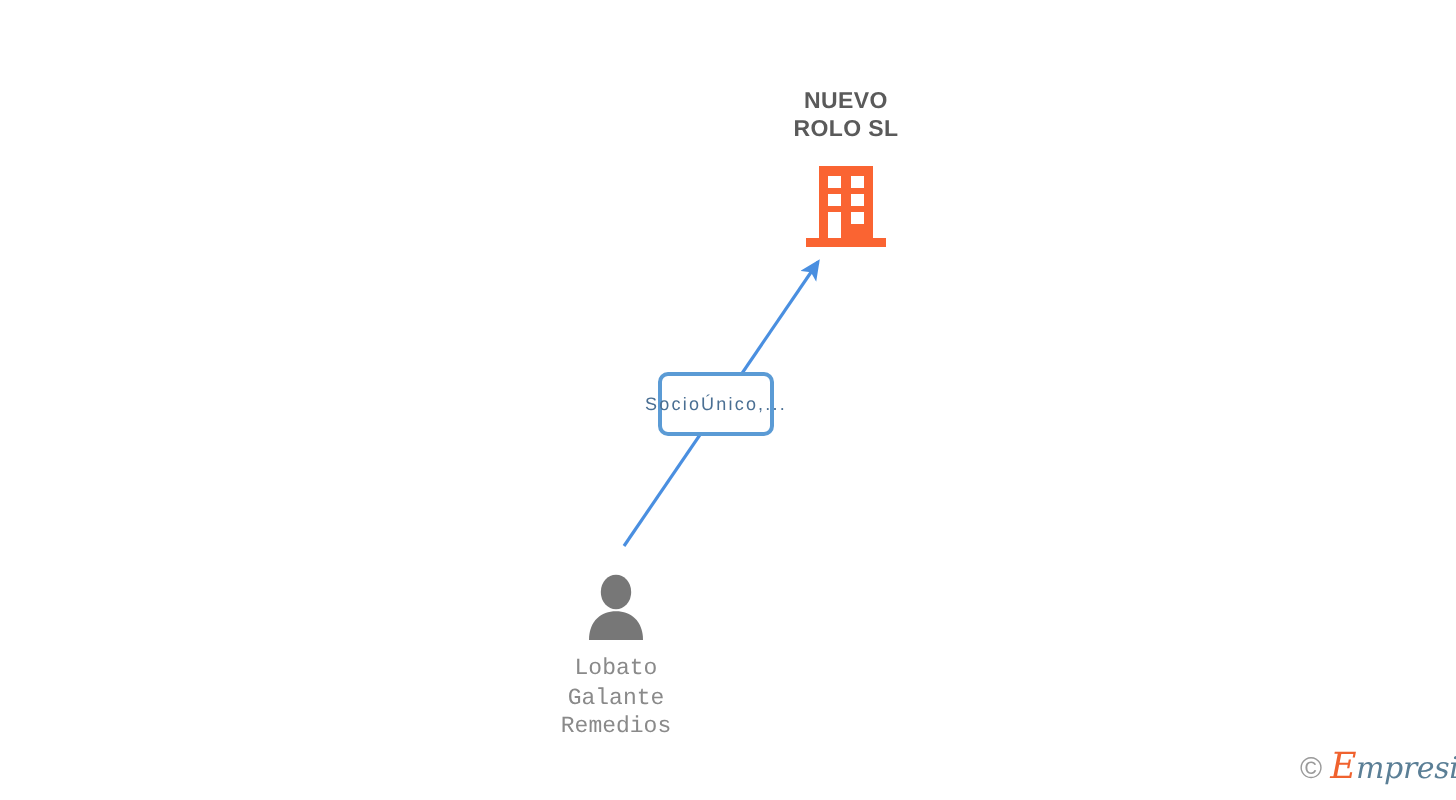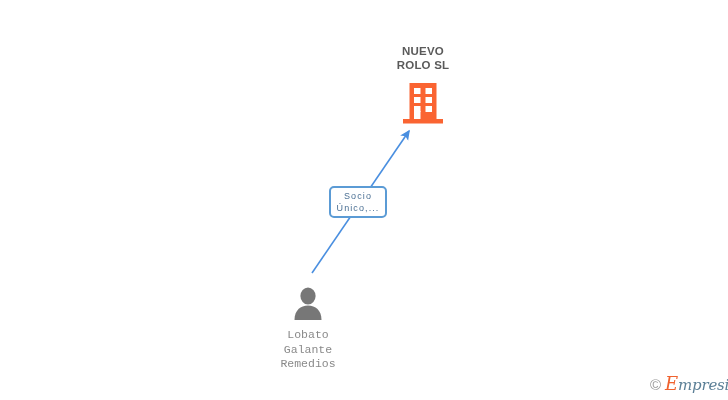--- a/index.html
+++ b/index.html
@@ -78,21 +78,21 @@
     position: absolute;
     left: 329px;
     top: 186px;
     width: 58px;
     height: 32px;
     box-sizing: border-box;
     background: #ffffff;
     border: 2px solid #5b9bd5;
     border-radius: 5px;
     display: flex;
-    flex-direction: column;
+    flex-direction: row;
     align-items: center;
     justify-content: center;
   }
   #relation-box .rel-line {
     font-size: 9px;
     color: #4a6f93;
     letter-spacing: 1.1px;
     line-height: 12px;
     white-space: nowrap;
   }

